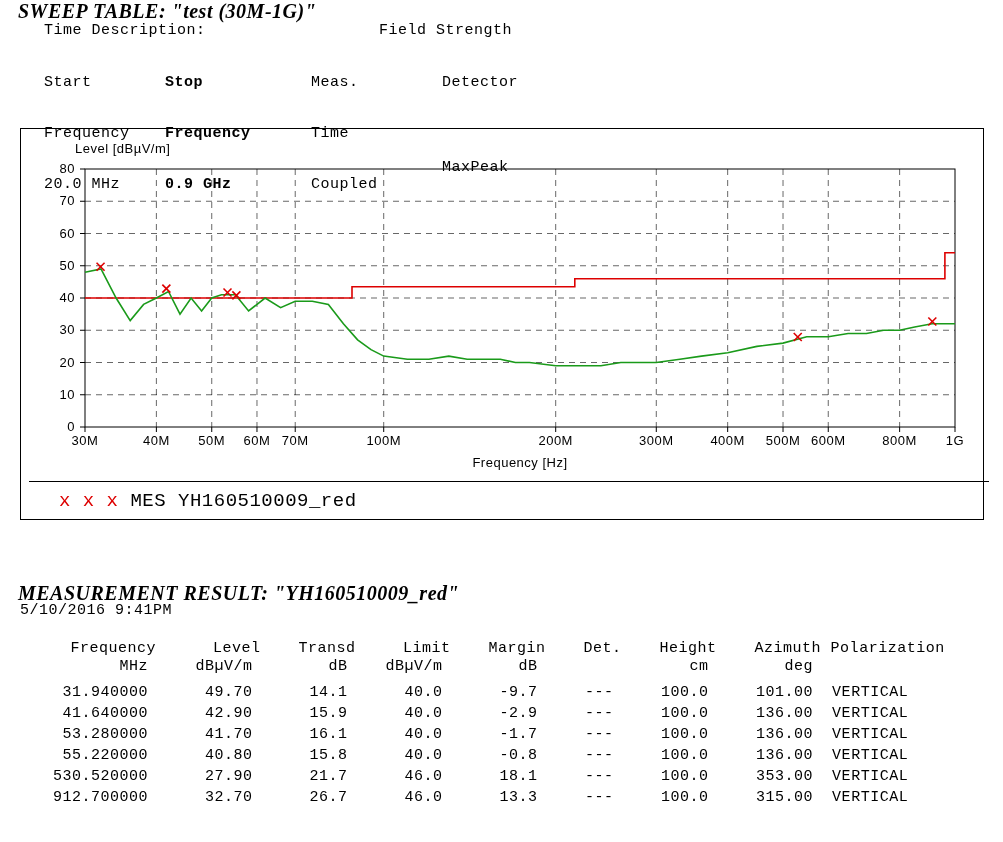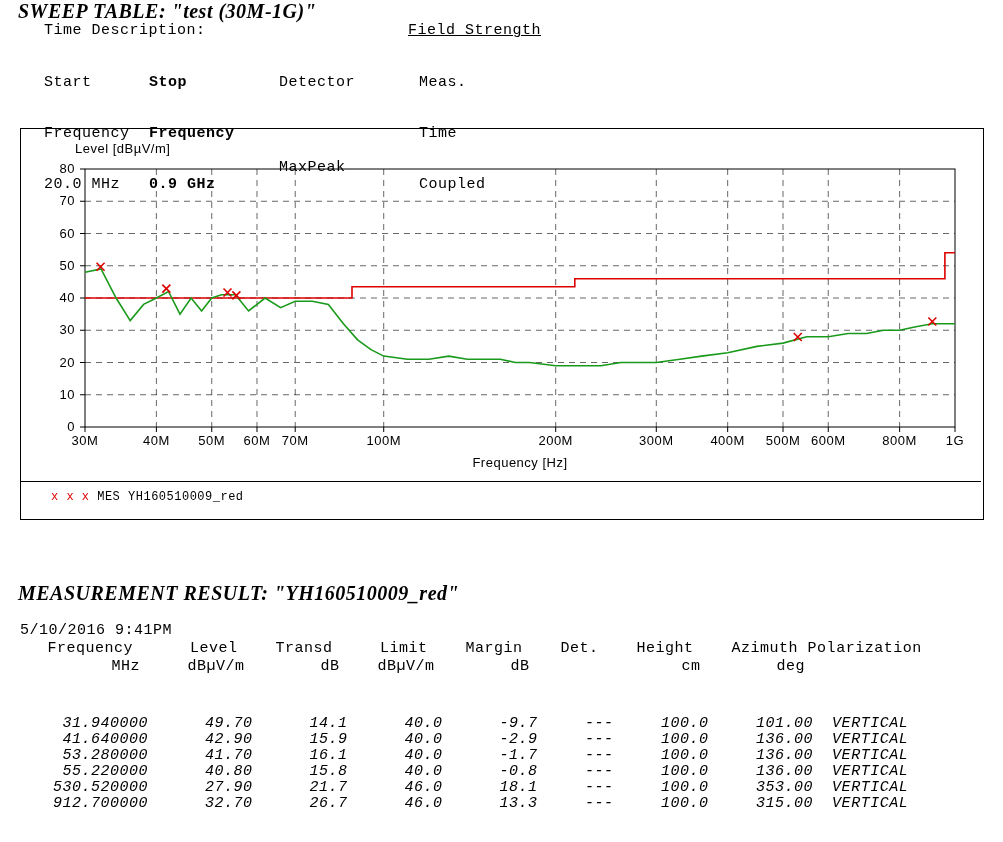--- a/index.html
+++ b/index.html
@@ -1,66 +1,66 @@
 <!DOCTYPE html>
 <html><head>
 <meta charset="utf-8">
 <style>
   html,body{margin:0;padding:0;background:#fff;color:#000;}
   body{font-family:"Courier New",Courier,monospace;font-size:15px;
        width:1003px;height:842px;position:relative;letter-spacing:.5px;}
   .sweep-title{position:absolute;left:18px;top:0;font-style:italic;font-weight:bold;
                font-family:"Times New Roman",serif;font-size:20px;}
   .sweep-desc{position:absolute;left:44px;top:22px;}
-  .sweep-cols{position:absolute;left:44px;top:40px;display:flex;}
+  .sweep-cols{position:absolute;left:44px;top:40px;display:flex;gap:16px;}
   .col{white-space:pre;}
   .c-start{width:105px;} .c-stop{width:130px;font-weight:bold;} .c-det{width:140px;}
   .c-meas{width:115px;} .c-if{width:105px;} .c-trans{}
-  .desc-val{position:absolute;left:408px;top:22px;text-decoration:underline;}
+  .desc-val{position:absolute;left:379px;top:22px;}
   .chart-box{position:absolute;left:20px;top:128px;width:962px;height:390px;
              border:1px solid #000;}
   .chart-box svg{display:block;}
-  .legend-box{position:absolute;left:0;top:352px;width:960px;height:36px;
-              border-top:1px solid #000;font-size:12px;text-align:right;}
+  .legend-box{position:absolute;left:8px;top:352px;width:960px;height:36px;
+              border-top:1px solid #000;font-size:19px;text-align:right;}
   .legend-box span.x{color:#d00;}
   .legend-text{position:absolute;left:30px;top:8px;}
   .meas-title{position:absolute;left:18px;top:582px;font-style:italic;font-weight:bold;
               font-family:"Times New Roman",serif;font-size:20px;}
-  .meas-ts{position:absolute;left:20px;top:622px;font-family:Liberation Mono, monospace;}
-  .meas-head{position:absolute;left:19px;top:640px;white-space:pre;text-align:right;}
-  .meas-units{position:absolute;left:26px;top:658px;white-space:pre;}
-  .meas-rows{position:absolute;left:34px;top:716px;white-space:pre;line-height:16px;font-style:italic;}
+  .meas-ts{position:absolute;left:20px;top:602px;font-family:Liberation Mono, monospace;}
+  .meas-head{position:absolute;left:42px;top:640px;white-space:pre;text-align:right;}
+  .meas-units{position:absolute;left:34px;top:658px;white-space:pre;}
+  .meas-rows{position:absolute;left:34px;top:682px;white-space:pre;line-height:21px;}
   text{font-family:Arial,Helvetica,sans-serif;}
 </style>
 </head>
 <body>
 
 <div class="sweep-title">SWEEP TABLE: "test (30M-1G)"</div>
 <div class="sweep-desc">Time Description:</div>
 <div class="desc-val">Field Strength</div>
 <div class="sweep-cols">
   <div class="col c-start">
     <div>Start</div>
     <div>Frequency</div>
     <div>20.0 MHz</div>
   </div>
   <div class="col c-stop">
     <div>Stop</div>
     <div>Frequency</div>
     <div>0.9 GHz</div>
   </div>
+  <div class="col c-meas">
+    <div>Meas.</div>
+    <div>Time</div>
+    <div>Coupled</div>
+  </div>
   <div class="col c-det">
     <div>Detector</div>
     <div></div>
     <div>MaxPeak</div>
-  </div>
-  <div class="col c-meas">
-    <div>Meas.</div>
-    <div>Time</div>
-    <div>Coupled</div>
   </div>
 </div>
 
 <div class="chart-box">
   <svg id="chart-svg" width="960" height="352">
       <rect x="64" y="40" width="870" height="258" fill="none" stroke="#000" stroke-width="1"></rect>
       <line x1="59" x2="64" y1="298" y2="298" stroke="#000"></line>
       <text x="54" y="302" text-anchor="end" font-size="13">0</text>
       <line x1="64" x2="934" y1="265.75" y2="265.75" stroke="#000" stroke-width="0.6" stroke-dasharray="6 5"></line>
       <line x1="59" x2="64" y1="265.75" y2="265.75" stroke="#000"></line>

